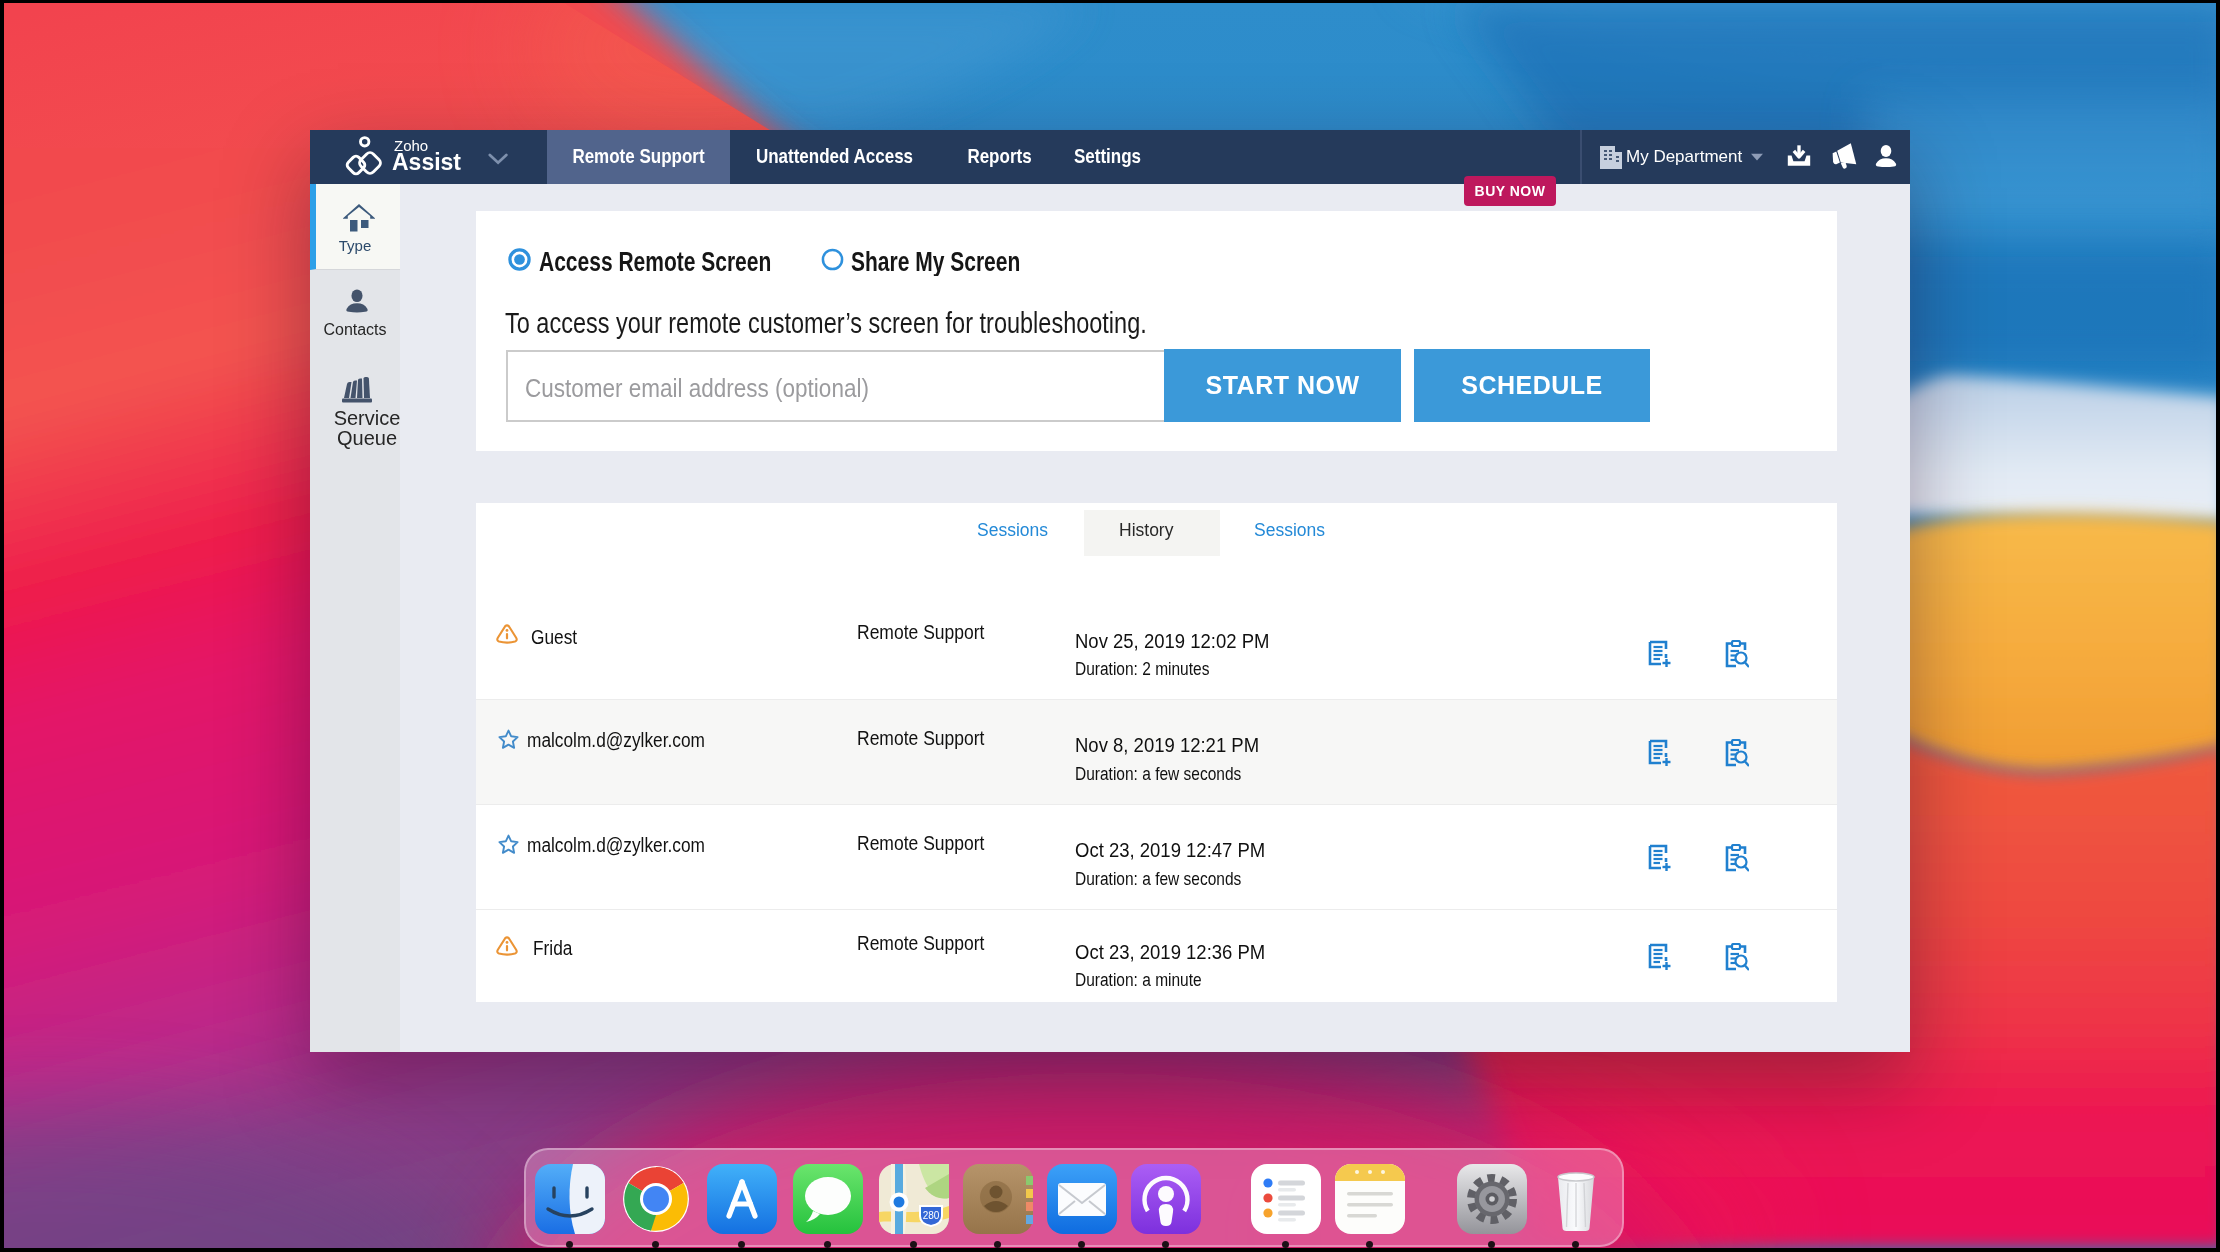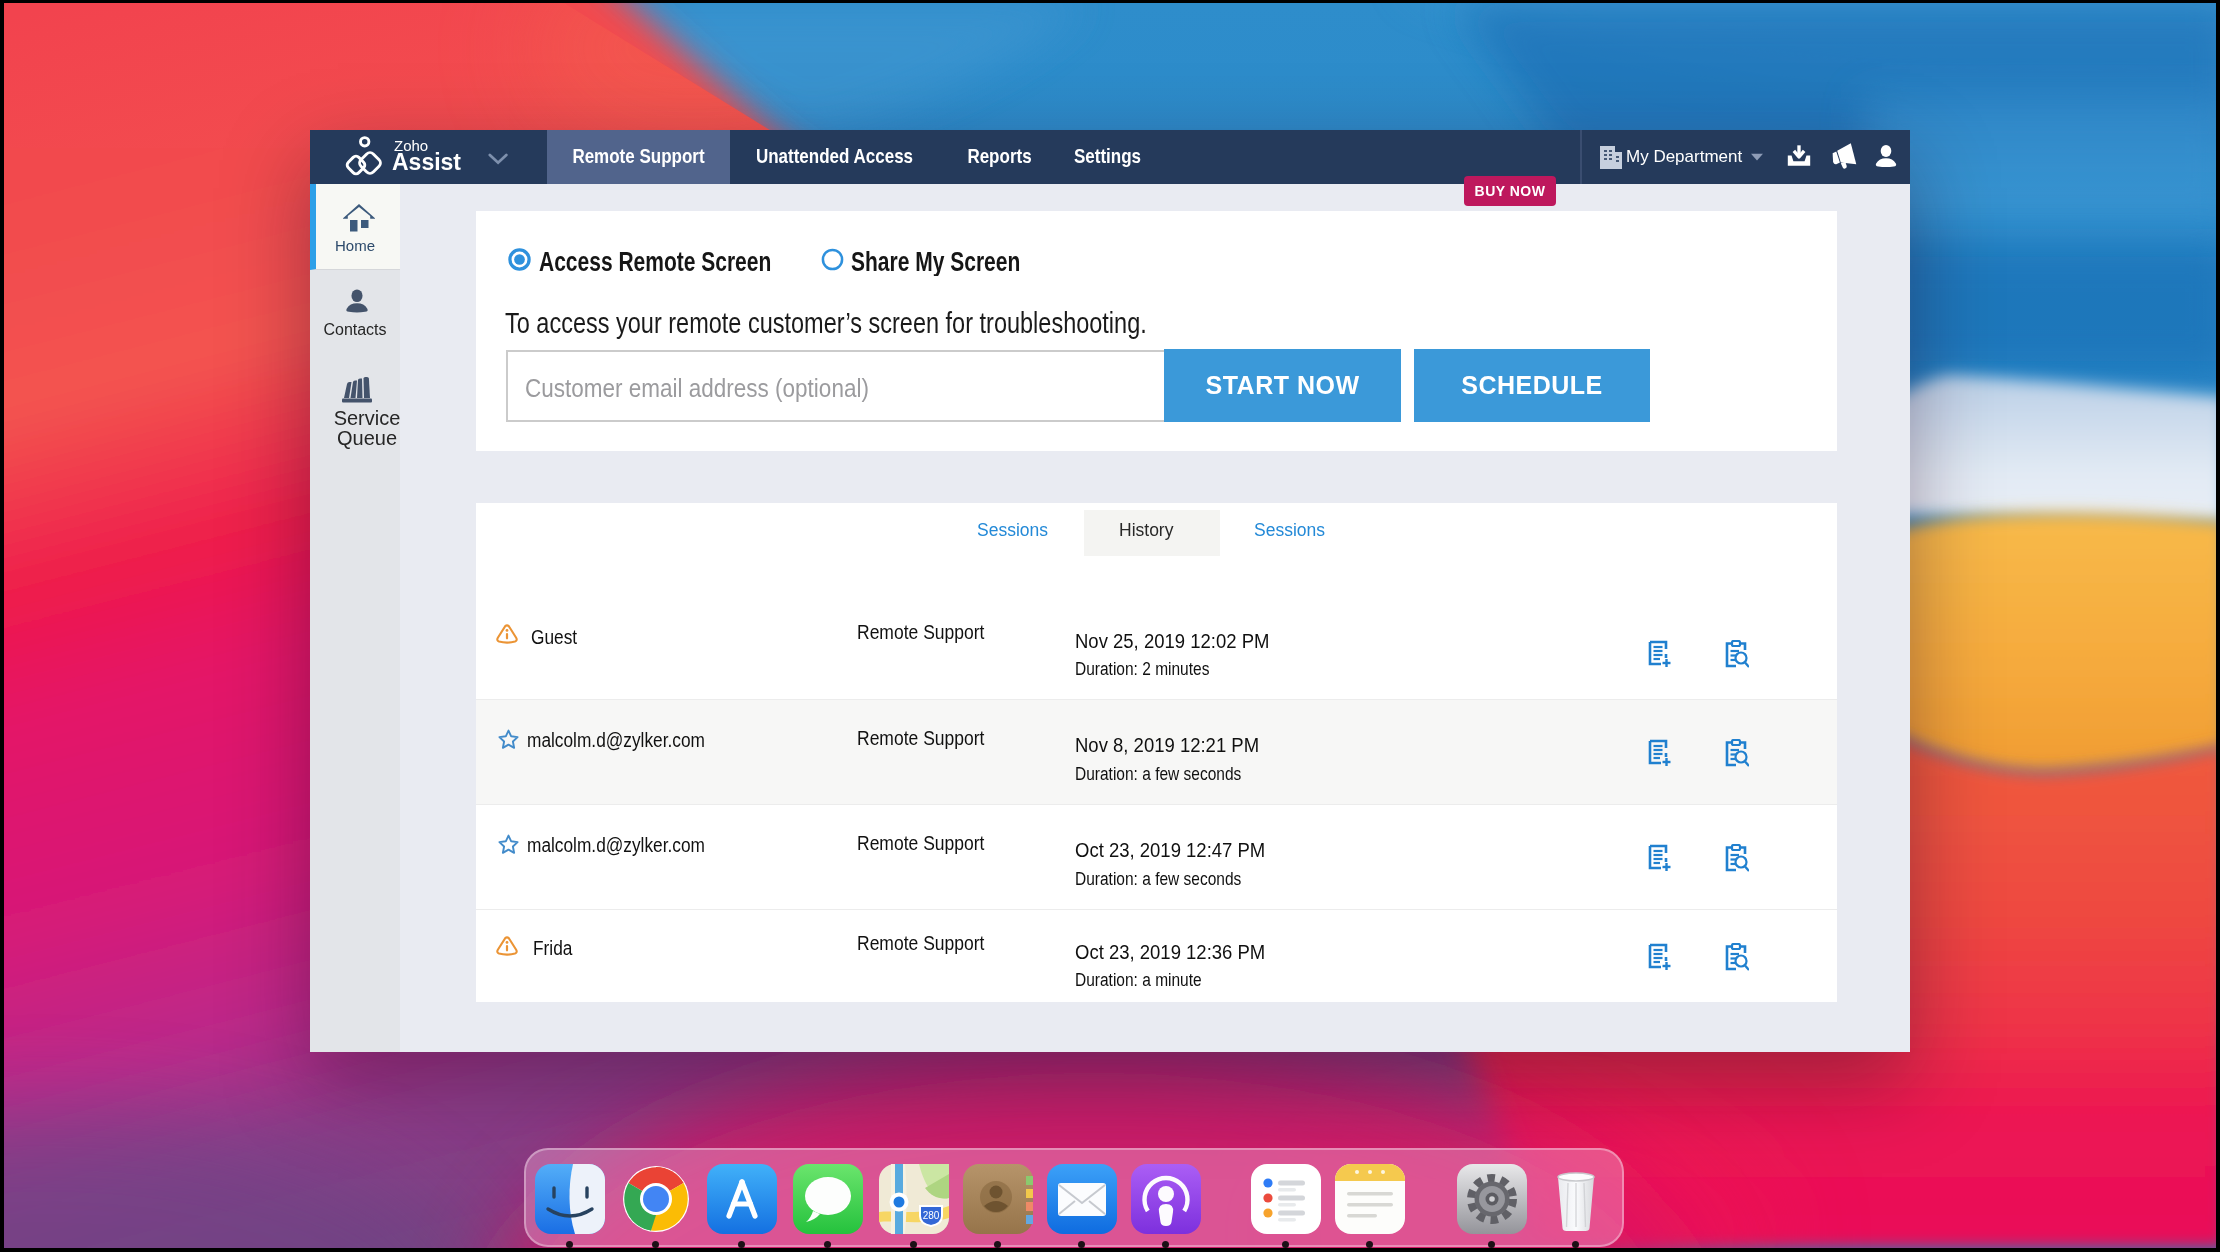--- a/index.html
+++ b/index.html
@@ -143,21 +143,21 @@
 <div id="win">
   <div id="sidebar">
     <div id="homeitem"></div>
     <svg style="position:absolute;left:33px;top:20px" width="32" height="28" viewBox="0 0 32 28">
       <g fill="#3c5a7c">
         <path d="M16 0 L32.5 14.8 L27.2 14.8 L27.2 12 L16 3 L4.8 12 L4.8 14.8 L-0.5 14.8 Z"></path>
         <rect x="7" y="16" width="7.5" height="11.5"></rect>
         <rect x="18" y="16" width="7.5" height="8"></rect>
       </g>
     </svg>
-    <div style="position:absolute;left:0;top:53px;width:90px;text-align:center;font-size:15px;color:#2c4a6b;">Home</div>
+    <div style="position:absolute;left:0;top:53px;width:90px;text-align:center;font-size:15px;color:#2c4a6b;">Type</div>
     <svg style="position:absolute;left:34px;top:105px" width="26" height="26" viewBox="0 0 28 29">
       <g fill="#44536b">
         <ellipse cx="14" cy="7.5" rx="6.2" ry="7"></ellipse>
         <path d="M14 16 Q22 16 25.5 22 Q27 25 23 25.5 Q14 27 5 25.5 Q1 25 2.5 22 Q6 16 14 16 Z"></path>
       </g>
     </svg>
     <div style="position:absolute;left:0;top:137px;width:90px;text-align:center;font-size:16px;color:#262626;">Contacts</div>
     <svg style="position:absolute;left:32px;top:192px" width="30" height="28" viewBox="0 0 30 28">
       <g fill="#44536b">
         <path d="M2 22 L5 8 Q5.5 6 7.5 6 L9.5 6 L7 22 Z"></path>

